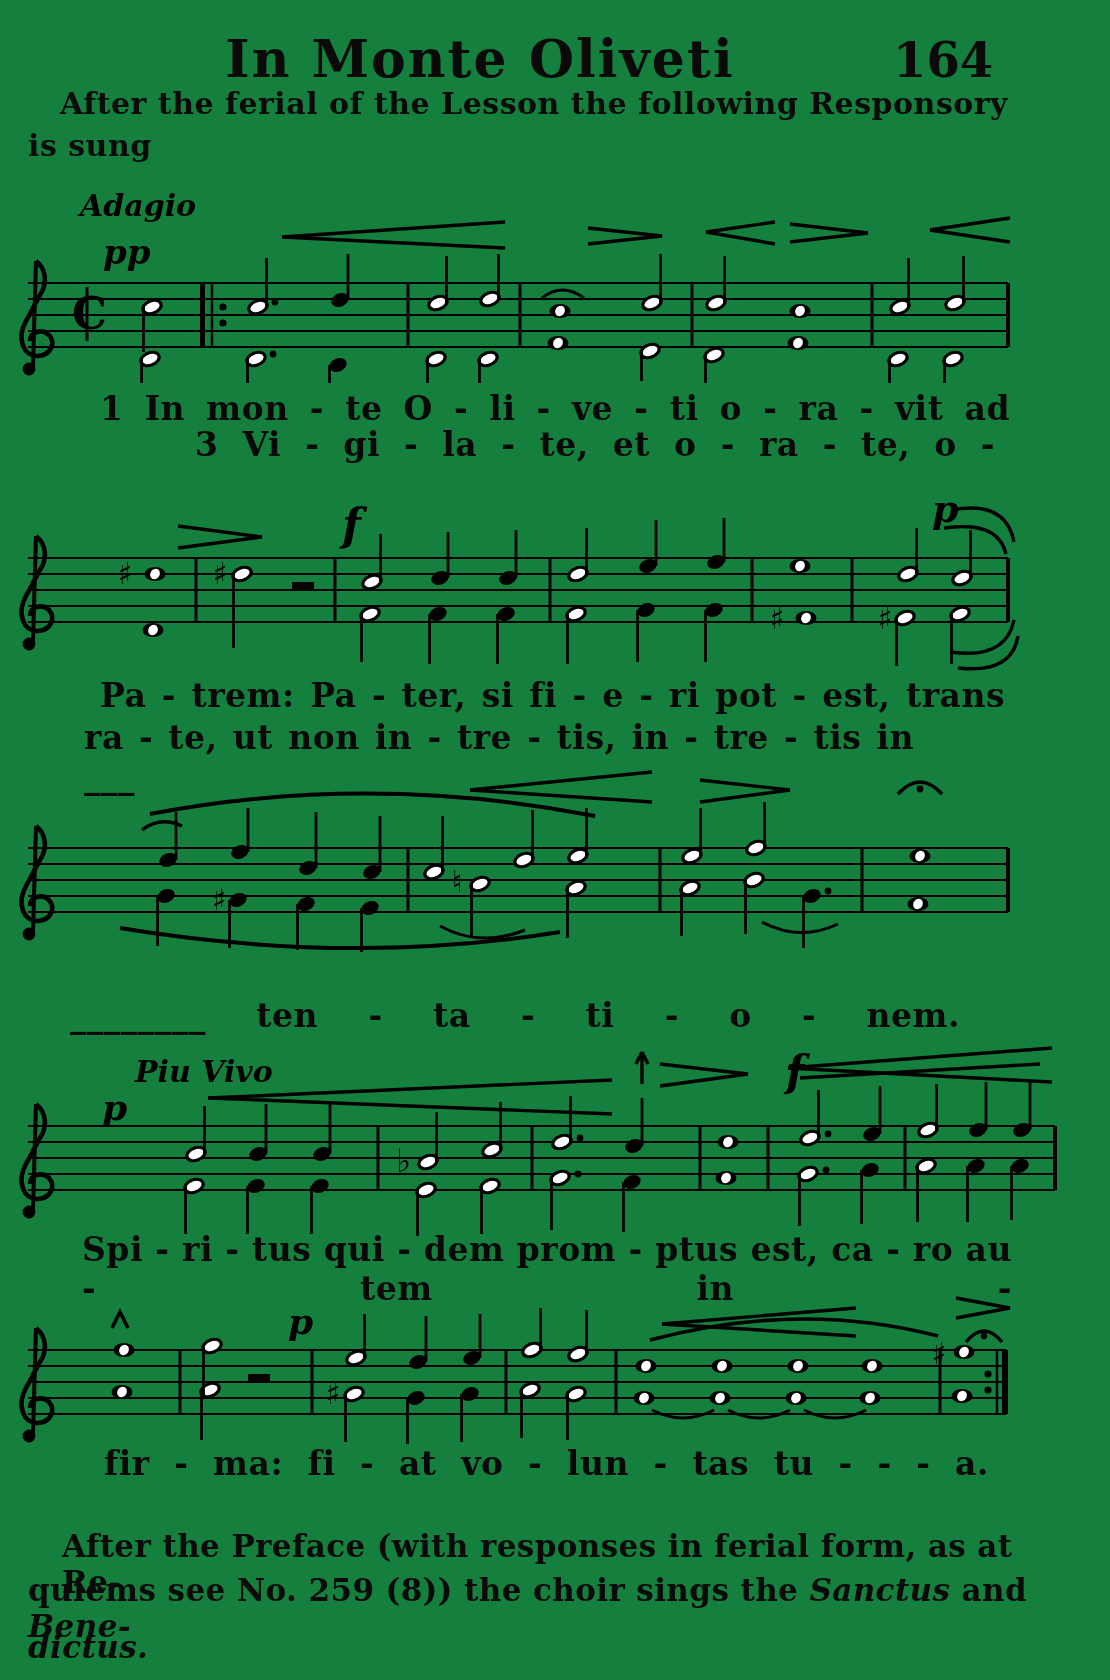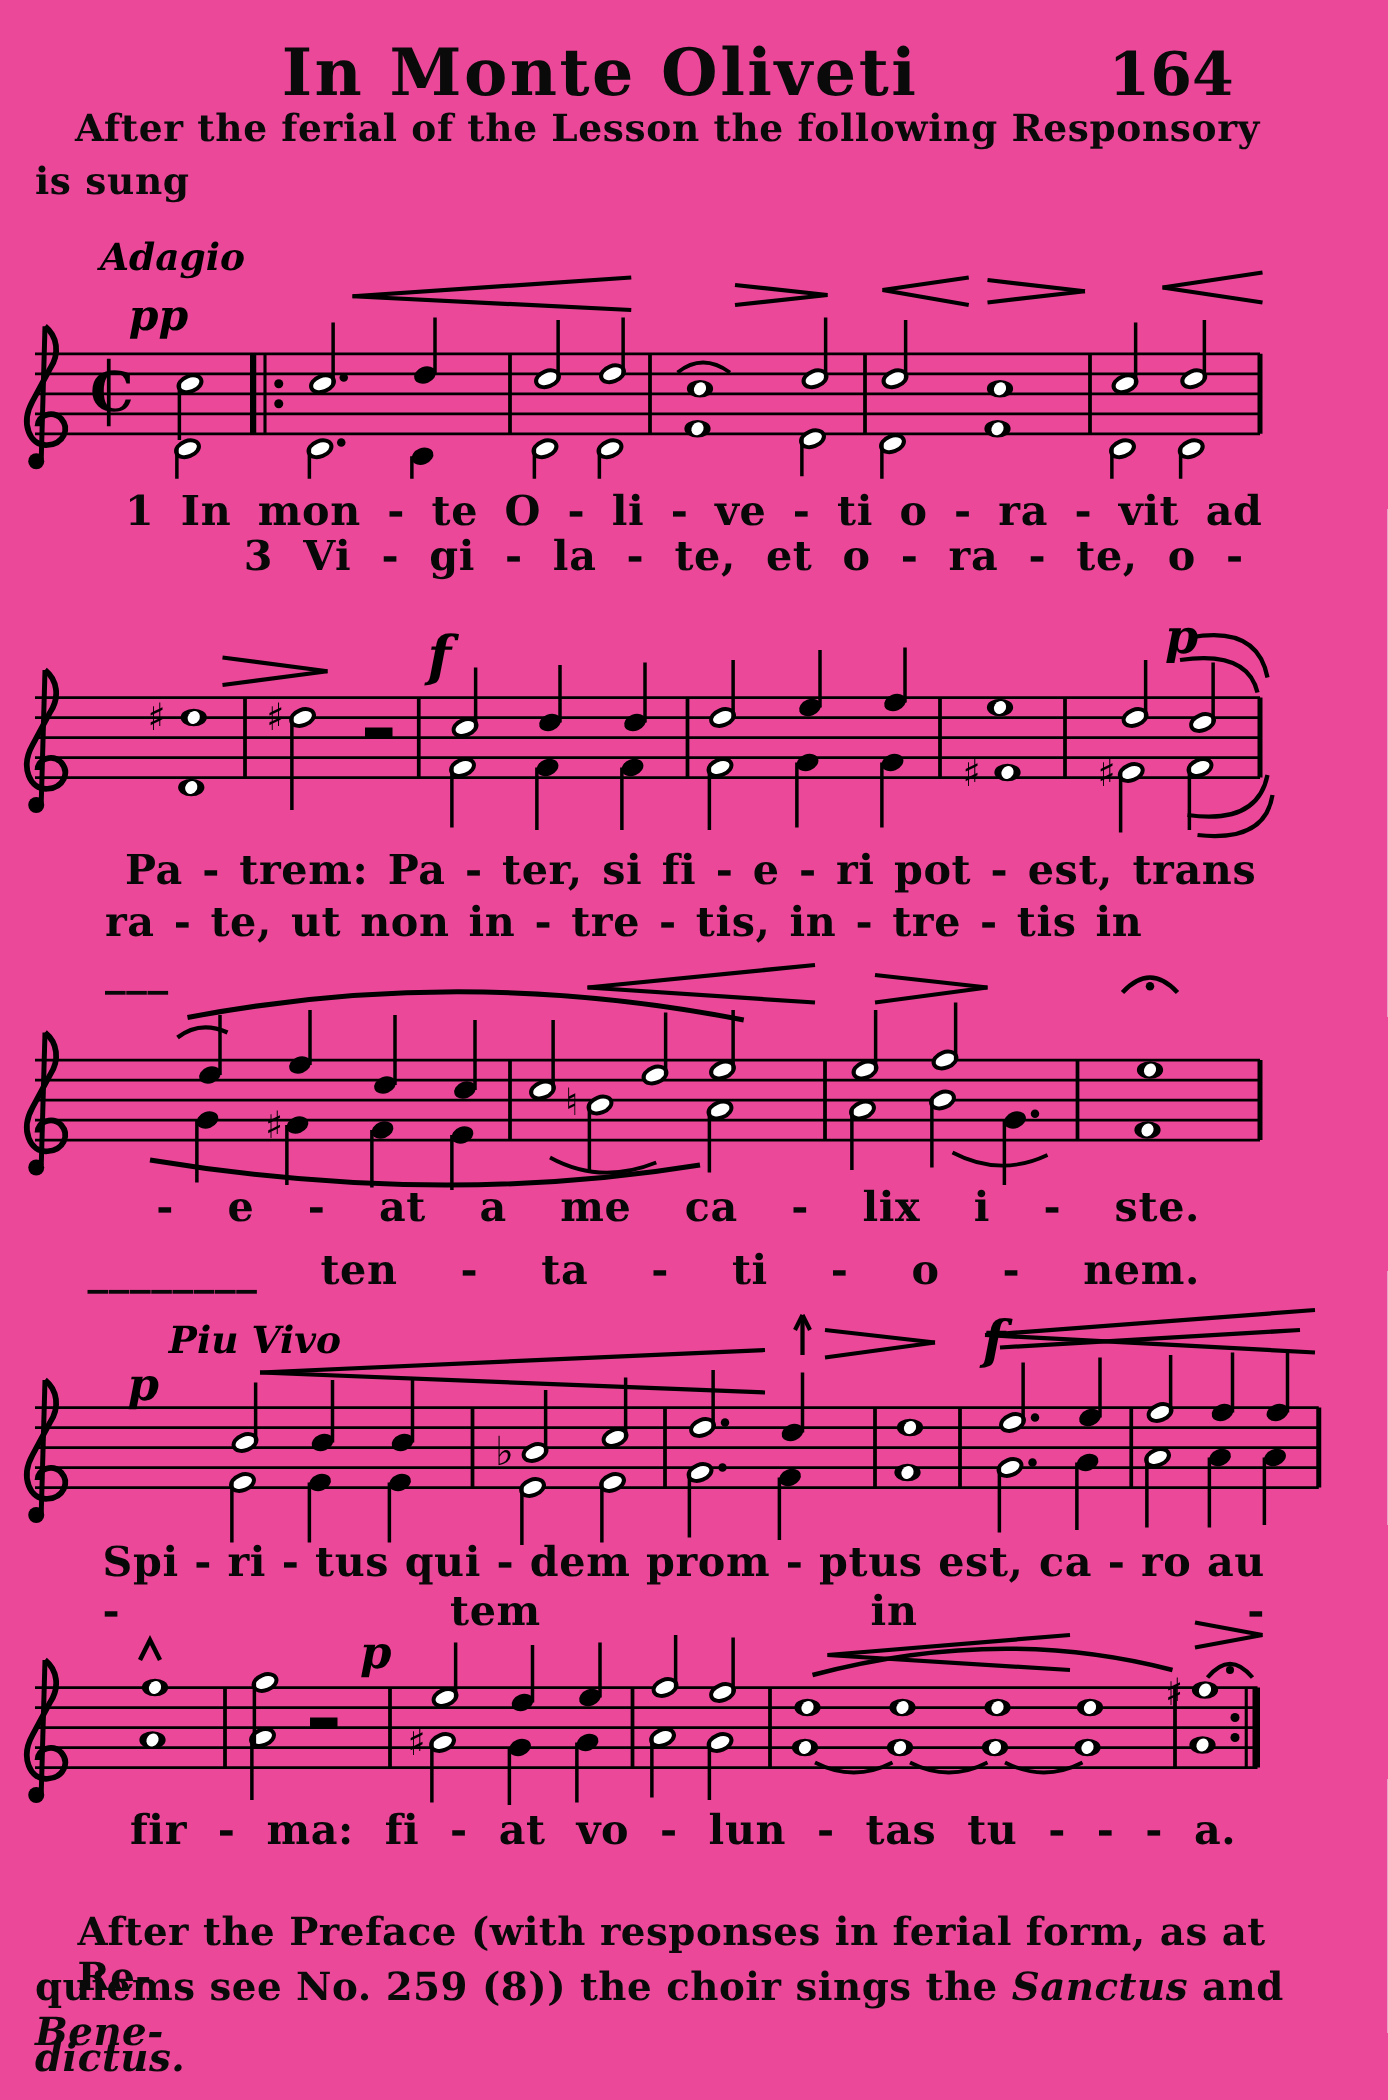--- a/index.html
+++ b/index.html
@@ -1,20 +1,20 @@
 <!DOCTYPE html>
 <html><head>
 <meta charset="utf-8">
 <style>
   html,body{margin:0;padding:0;background:#e8e8e8;}
-  #page{position:relative;width:1110px;height:1680px;background:#ec4899;overflow:hidden;
+  #page{position:relative;width:1110px;height:1680px;background:#15803d;overflow:hidden;
         font-family:"DejaVu Serif", serif;color:#0a0a0a;}
   .abs{position:absolute;}
   #title{top:28px;left:130px;width:700px;text-align:center;font-size:52px;font-weight:bold;letter-spacing:2px;}
-  #opus{top:32px;left:872px;width:115px;text-align:right;font-size:48px;font-weight:bold;}
+  #opus{top:32px;left:893px;width:115px;text-align:left;font-size:48px;font-weight:bold;}
   .rubric{font-size:30px;font-weight:bold;letter-spacing:0.5px;}
   #instr1{top:86px;left:60px;width:990px;}
   #instr2{top:128px;left:28px;}
   .lyr{position:absolute;font-size:33px;font-weight:bold;letter-spacing:0.5px;
        text-align:justify;text-align-last:justify;white-space:normal;color:#080808;}
   svg.sys{position:absolute;left:0;width:1110px;}
   .dyn{font-family:"DejaVu Serif",serif;font-style:italic;font-weight:bold;}
   .tempo{font-family:"DejaVu Serif",serif;font-style:italic;font-weight:bold;}
   .acc{font-family:"DejaVu Sans",sans-serif;font-weight:bold;}
   .footer{font-size:31px;font-weight:bold;letter-spacing:0.4px;}
@@ -309,21 +309,20 @@
       <g stroke-width="3.4">
         <line x1="700" y1="30" x2="790" y2="40"></line>
           <line x1="700" y1="52" x2="790" y2="40"></line>
       </g>
       <g>
         <path d="M898,44 Q920,20 942,44" stroke-width="3.6"></path>
           <circle cx="920" cy="39" r="3.4" fill="#000" stroke="none"></circle>
       </g>
     </g>
   </svg>
-  <div class="lyr" style="top:946px;left:125px;width:835px">- e - at a me ca - lix i - ste.</div>
   <div class="lyr" style="top:996px;left:70px;width:890px">________ ten - ta - ti - o - nem.</div>
 
   <svg class="sys" style="top:1040px;height:200px" viewBox="0 0 1110 200">
     <text class="tempo" x="135" y="42" font-size="30">Piu Vivo</text>
     <text class="dyn" x="102" y="80" font-size="36">p</text>
     <text class="dyn" x="786" y="46" font-size="42">f</text>
     <g stroke="#000" stroke-width="2.2">
       <line x1="28" y1="86" x2="1055" y2="86"></line>
         <line x1="28" y1="102" x2="1055" y2="102"></line>
       <line x1="28" y1="118" x2="1055" y2="118"></line>

